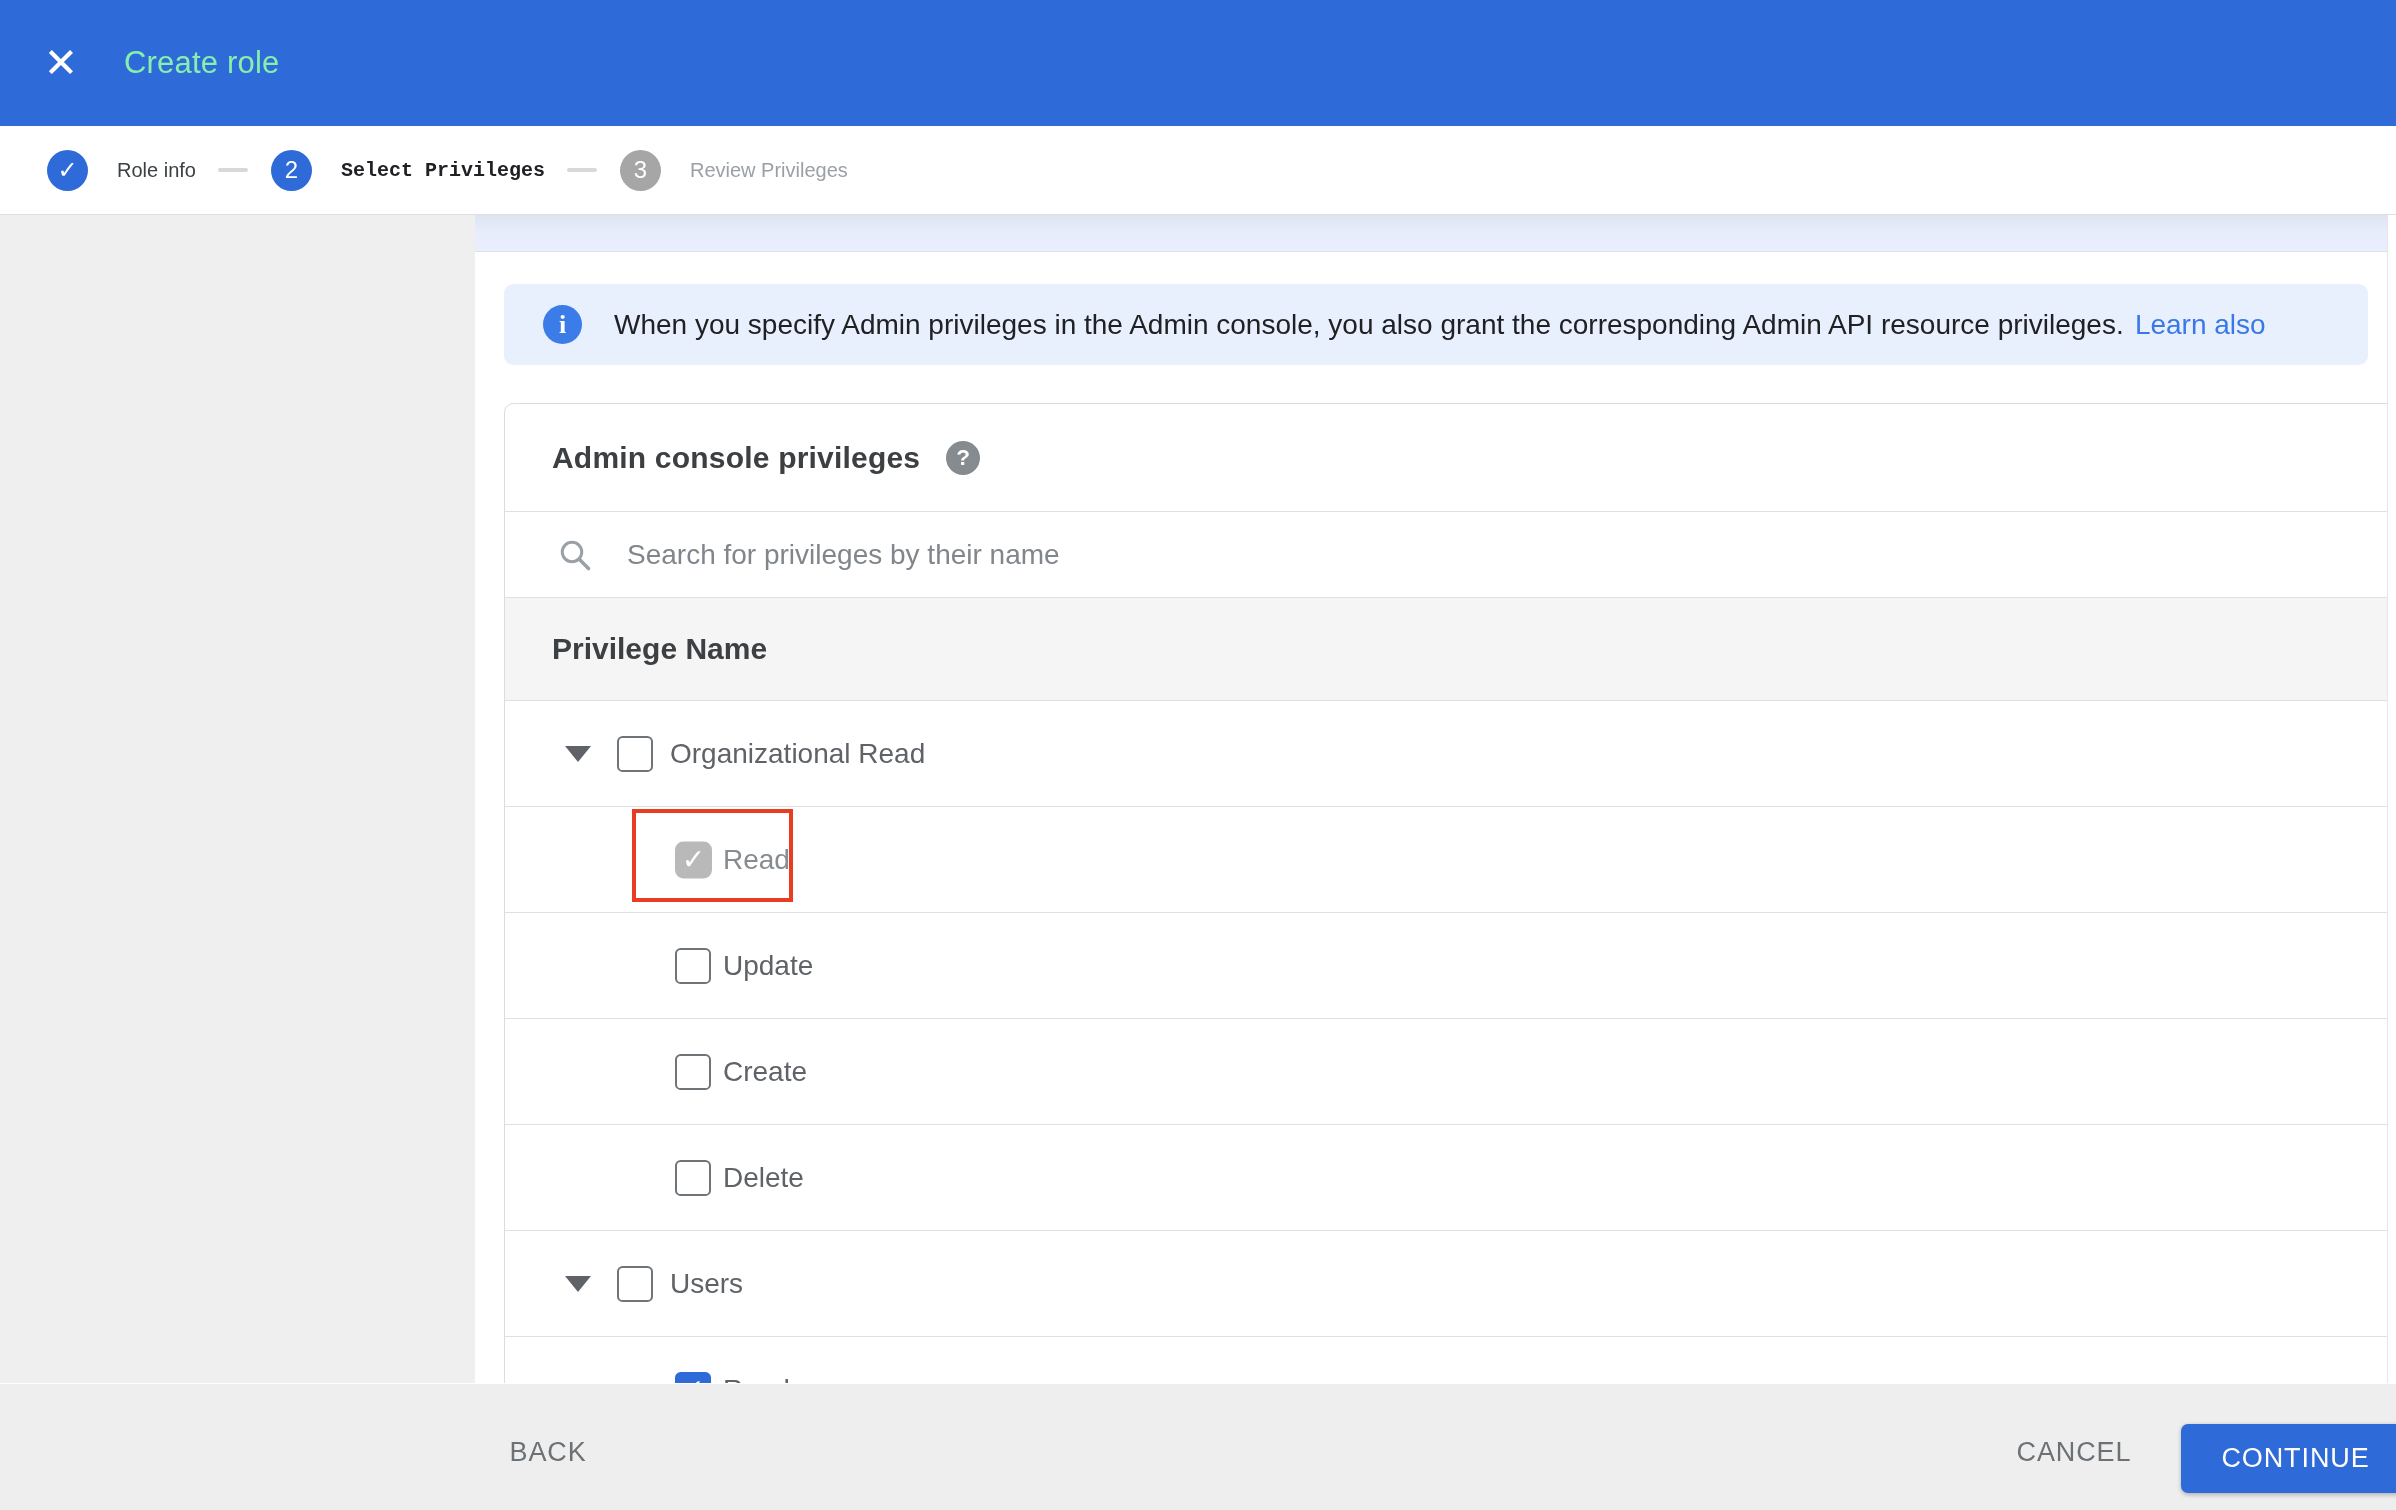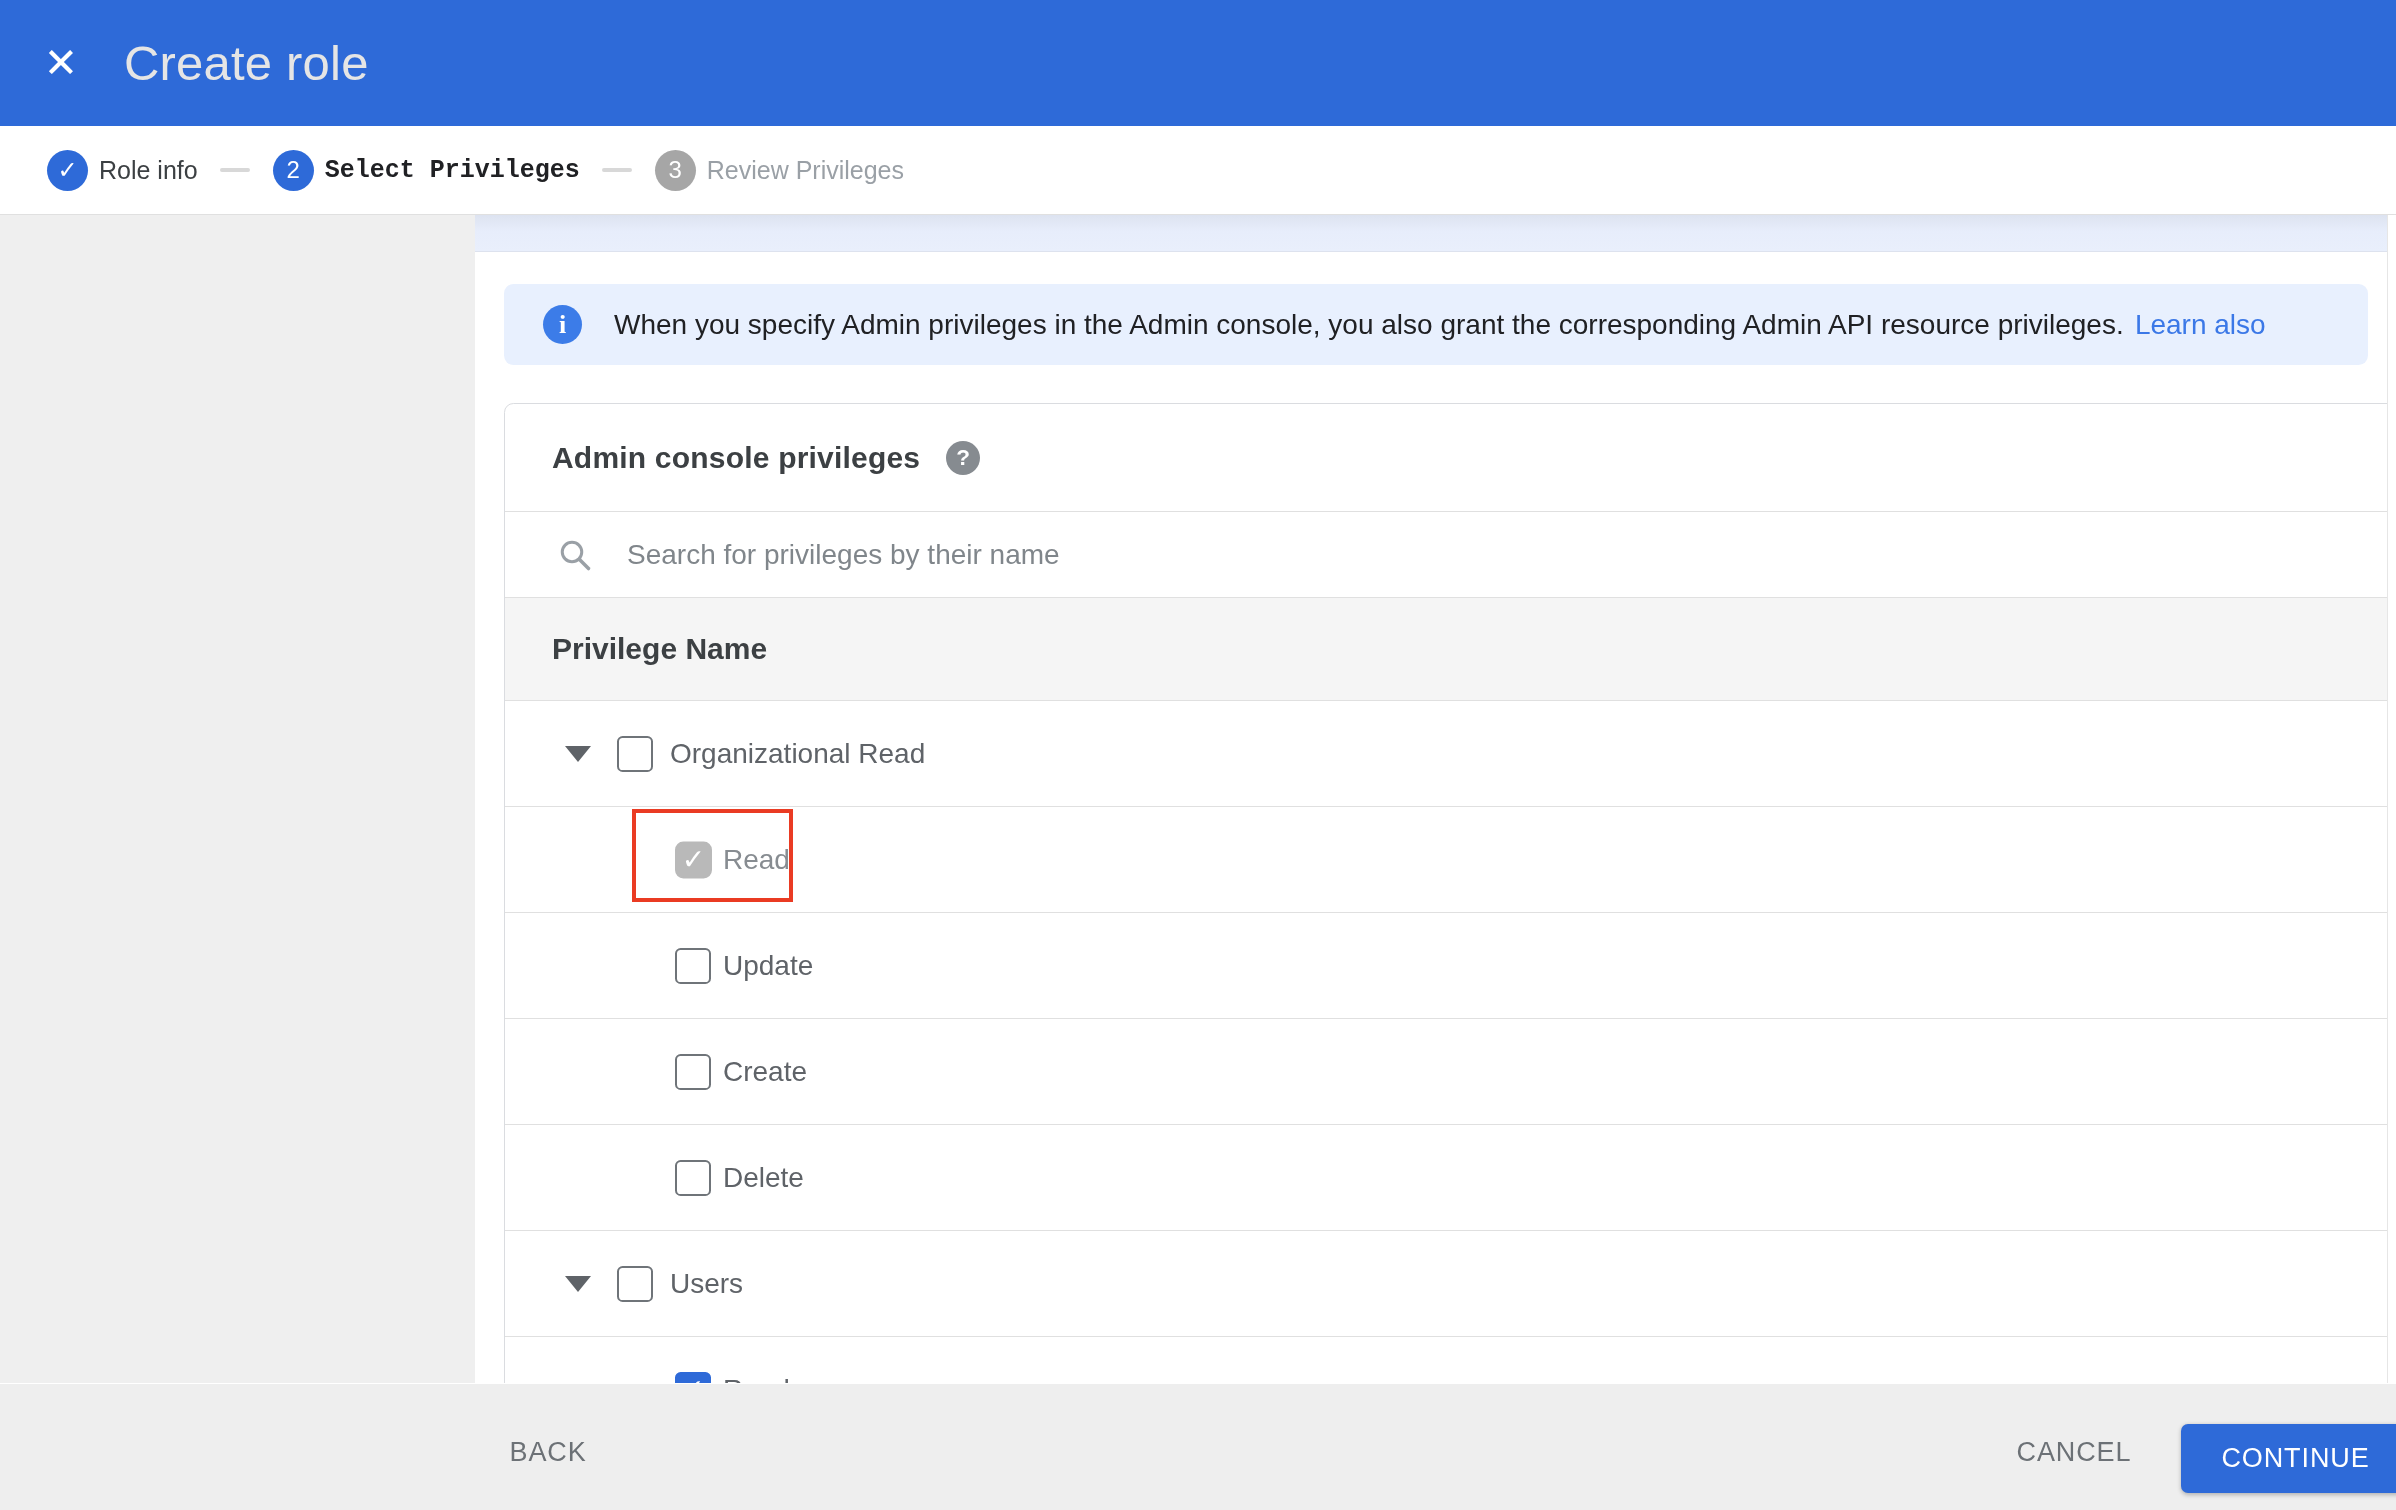--- a/index.html
+++ b/index.html
@@ -22,29 +22,29 @@
   }
   *{margin:0;padding:0;box-sizing:border-box;}
   html,body{width:2397px;height:1510px;overflow:hidden;}
   body{font-family:"Liberation Sans","DejaVu Sans",sans-serif;background:#ffffff;position:relative;}
   .page{position:absolute;inset:0;width:2397px;height:1510px;background:#fff;}
 
   
   .appbar{position:absolute;left:0;top:0;width:2397px;height:126px;background:var(--accent);display:flex;align-items:center;}
   .close-btn{width:66px;height:66px;margin-left:28px;display:flex;align-items:center;justify-content:center;cursor:pointer;}
   .close-glyph{color:#fff;font-size:41px;line-height:1;font-weight:400;}
-  .appbar-title{color:#e5e5e5;font-size:49px;font-weight:400;margin-left:30px;letter-spacing:0.2px;}
+  .appbar-title{color:#86efac;font-size:31px;font-weight:400;margin-left:30px;letter-spacing:0.2px;}
 
   
   .stepper{position:absolute;left:0;top:126px;width:2397px;height:89px;background:#fff;border-bottom:1.9px solid var(--divider);display:flex;align-items:center;padding-left:47px;}
   .step{display:flex;align-items:center;}
   .step-circle{width:41px;height:41px;border-radius:50%;display:flex;align-items:center;justify-content:center;color:#fff;font-size:24px;font-weight:500;flex:none;}
   .step-circle.done,.step-circle.active{background:var(--accent);}
   .step-circle.upcoming{background:#a6a6a6;}
-  .step-label{margin-left:11px;font-size:25px;color:var(--text-mid);}
+  .step-label{margin-left:29px;font-size:20px;color:var(--text-mid);}
   .step.active .step-label{font-weight:700;color:var(--text-dark);font-family:Liberation Mono, monospace;}
   .step.upcoming .step-label{color:var(--text-light);}
   .step-sep{width:30px;height:3.7px;background:#d8d8d8;border-radius:1.9px;margin:0 22.5px;}
 
   
   .left-panel{position:absolute;left:0;top:215px;width:475px;height:1168px;background:var(--left-bg);}
 
   
   .content-panel{position:absolute;left:475px;top:215px;width:1913px;height:1168px;background:#fff;overflow:hidden;border-right:0.9px solid #e6e6e6;}
   .scroll-strip{position:absolute;left:0;top:0;width:100%;height:37px;background:linear-gradient(180deg,#dde3f0 0%,#e7edfb 45%,#e9effc 100%);border-bottom:1.9px solid #dde2ee;}

